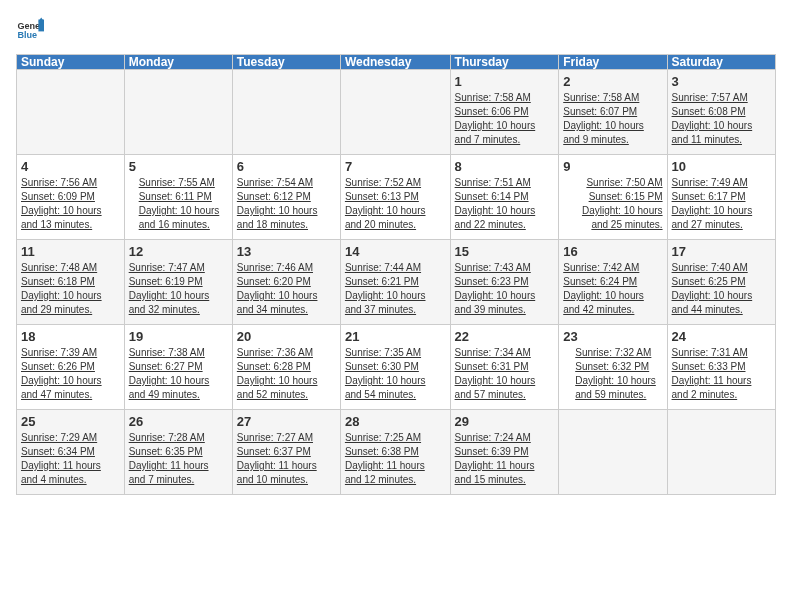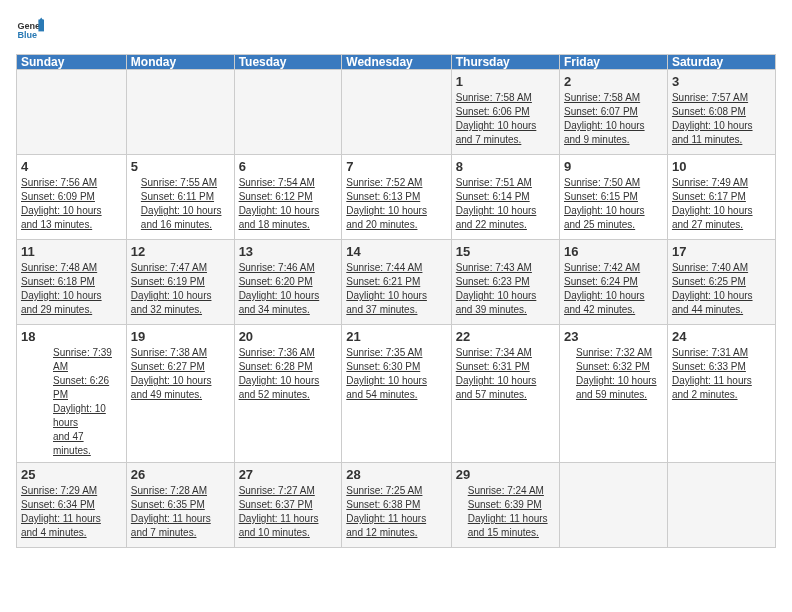--- a/index.html
+++ b/index.html
@@ -185,21 +185,21 @@
         </td>
         <td>
           <div class="day-number">8</div>
           <div class="day-info" style="white-space: pre-line;">Sunrise: 7:51 AM
 Sunset: 6:14 PM
 Daylight: 10 hours
 and 22 minutes.</div>
         </td>
         <td>
           <div class="day-number">9</div>
-          <div class="day-info" style="white-space: pre-line;">Sunrise: 7:50 AM
+          <div class="day-info" style="white-space: pre-line; text-align: right;">Sunrise: 7:50 AM
 Sunset: 6:15 PM
 Daylight: 10 hours
 and 25 minutes.</div>
         </td>
         <td>
           <div class="day-number">10</div>
           <div class="day-info" style="white-space: pre-line;">Sunrise: 7:49 AM
 Sunset: 6:17 PM
 Daylight: 10 hours
 and 27 minutes.</div>
@@ -252,21 +252,21 @@
           <div class="day-number">17</div>
           <div class="day-info" style="white-space: pre-line;">Sunrise: 7:40 AM
 Sunset: 6:25 PM
 Daylight: 10 hours
 and 44 minutes.</div>
         </td>
       </tr>
       <tr class="row-white">
         <td>
           <div class="day-number">18</div>
-          <div class="day-info" style="white-space: pre-line; margin-left: 32px;">Sunrise: 7:39 AM
+          <div class="day-info" style="white-space: pre-line;">Sunrise: 7:39 AM
 Sunset: 6:26 PM
 Daylight: 10 hours
 and 47 minutes.</div>
         </td>
         <td>
           <div class="day-number">19</div>
           <div class="day-info" style="white-space: pre-line;">Sunrise: 7:38 AM
 Sunset: 6:27 PM
 Daylight: 10 hours
 and 49 minutes.</div>
@@ -331,21 +331,21 @@
         </td>
         <td>
           <div class="day-number">28</div>
           <div class="day-info" style="white-space: pre-line;">Sunrise: 7:25 AM
 Sunset: 6:38 PM
 Daylight: 11 hours
 and 12 minutes.</div>
         </td>
         <td>
           <div class="day-number">29</div>
-          <div class="day-info" style="white-space: pre-line; margin-left: 12px;">Sunrise: 7:24 AM
+          <div class="day-info" style="white-space: pre-line;">Sunrise: 7:24 AM
 Sunset: 6:39 PM
 Daylight: 11 hours
 and 15 minutes.</div>
         </td>
         <td class="empty-cell"></td>
         <td class="empty-cell"></td>
       </tr>
     </tbody>
 </table>
 

